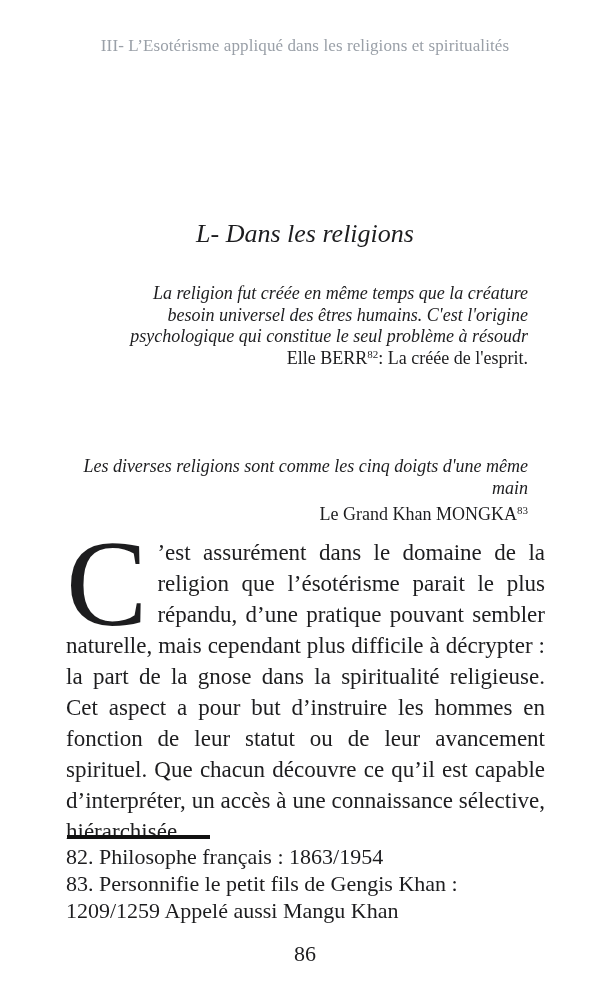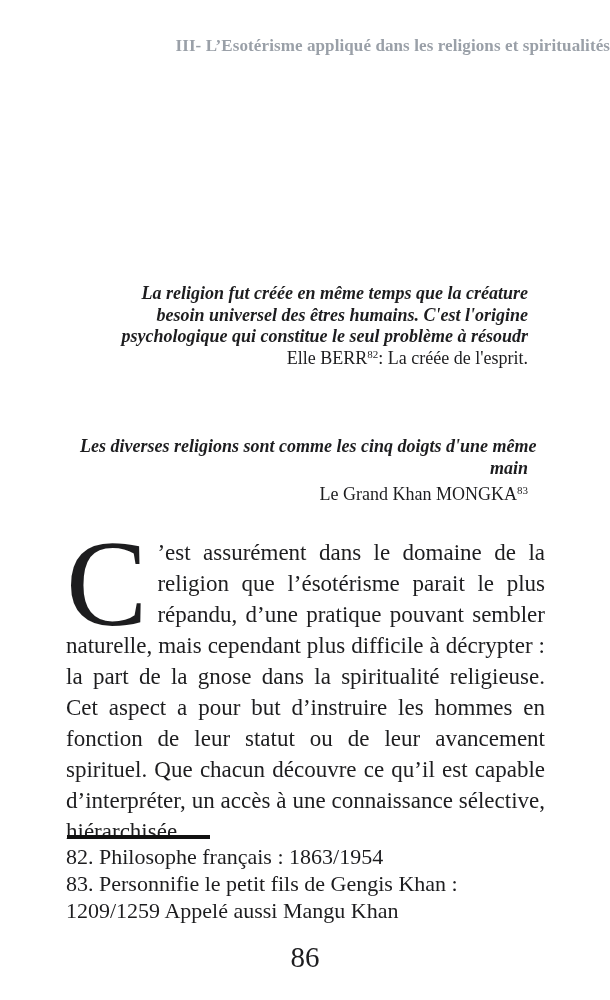--- a/index.html
+++ b/index.html
@@ -14,23 +14,23 @@
     background:var(--background);
     font-family:"Liberation Serif","DejaVu Serif",serif;
     color:var(--text);
     position:relative;
     overflow:hidden;
   }
   .page{position:absolute;inset:0;}
 
   .running-header{
     position:absolute;top:36px;left:0;width:100%;
-    text-align:right;
+    text-align:center;
     color:var(--header-gray);
-    font-weight:bold;
+    font-weight:normal;
     font-size:17px;
     letter-spacing:0.1px;
   }
 
   .section-title{
     position:absolute;top:219px;left:0;width:100%;
     margin:0;
     text-align:center;
     font-style:italic;
     font-weight:normal;
@@ -38,22 +38,22 @@
   }
 
   .epigraph{
     position:absolute;left:80px;right:82px;
     text-align:right;
     font-style:italic;
     font-size:18px;
     line-height:21.5px;
   }
   .epigraph-1{top:283px;}
-  .epigraph-2{top:436px;}
-  .q-line{white-space:nowrap;font-weight:bold;}
+  .epigraph-2{top:456px;}
+  .q-line{white-space:nowrap;}
   .q-attrib{
     font-style:normal;
     white-space:nowrap;
   }
   .epigraph-2 .q-attrib{margin-top:5px;}
   sup.note-ref{
     font-size:11px;
     line-height:0;
     vertical-align:6px;
   }
@@ -81,30 +81,31 @@
   .footnotes{
     position:absolute;top:843px;left:66px;width:482px;
     font-size:22px;
     line-height:27px;
     text-align:left;
   }
 
   .page-number{
     position:absolute;top:941px;left:0;width:100%;
     text-align:center;
-    font-size:29px;
+    font-size:22px;
   }
 </style>
 </head>
 <body>
 
 <div class="page">
 
   <div class="running-header">III- L’Esotérisme appliqué dans les religions et spiritualités</div>
 
+  <h2 class="section-title">L- Dans les religions</h2>
 
   <div class="epigraph epigraph-1">
     <div class="q-line">La religion fut créée en même temps que la créature</div>
     <div class="q-line">besoin universel des êtres humains. C'est l'origine</div>
     <div class="q-line">psychologique qui constitue le seul problème à résoudr</div>
     <div class="q-attrib"><span>Elle BERR</span><sup class="note-ref">82</sup><span>: La créée de l'esprit.</span></div>
   </div>
 
   <div class="epigraph epigraph-2">
     <div class="q-line">Les diverses religions sont comme les cinq doigts d'une même</div>

